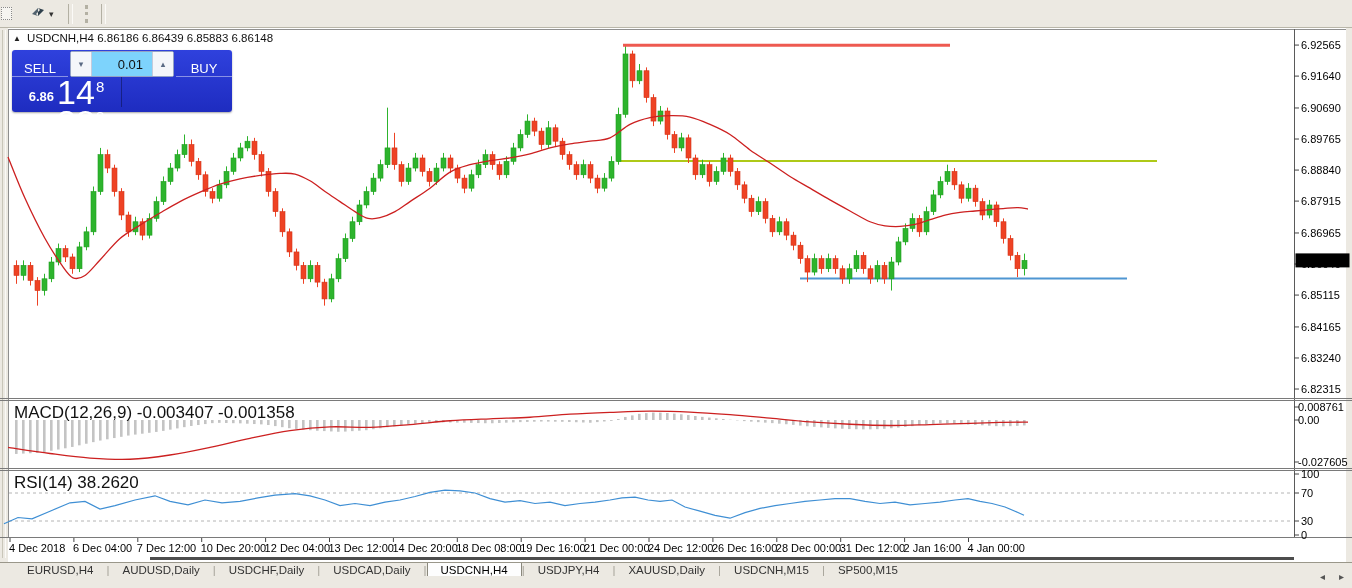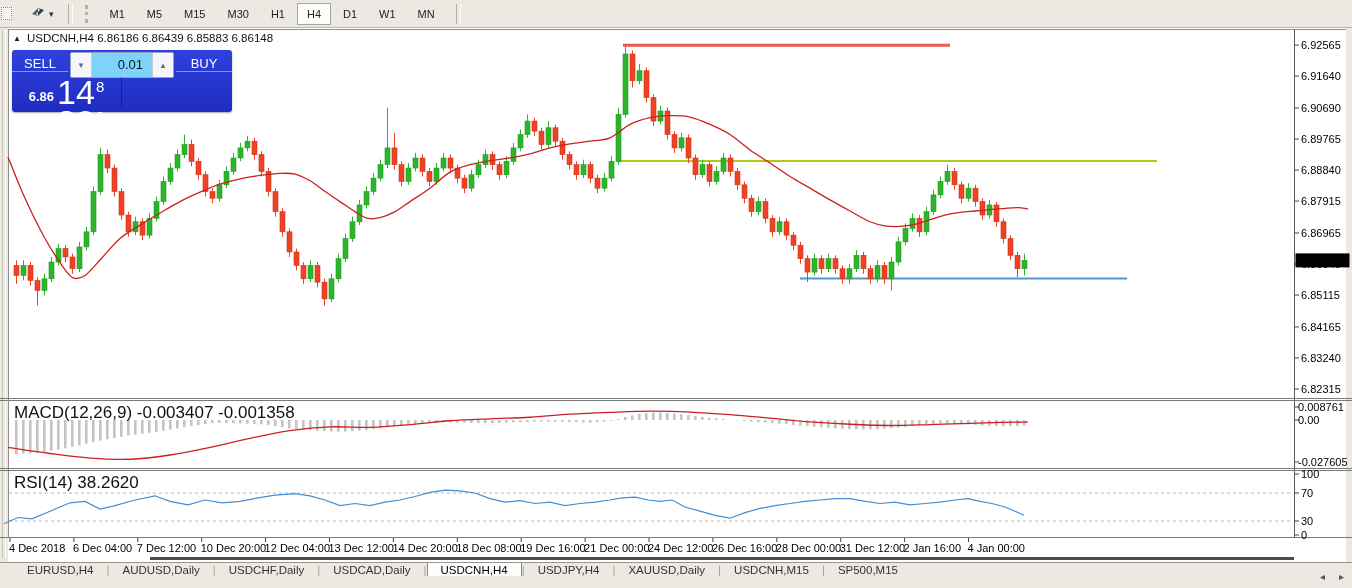--- a/index.html
+++ b/index.html
@@ -17,21 +17,21 @@
   .tf-btn.active{background:#fdfdfa;border:1px solid #aaa79a;}
   
   .chart-area{position:absolute;left:0;top:28px;width:1352px;height:534px;}
   svg text{font-family:"Liberation Sans",sans-serif;font-size:11px;fill:#000;}
   .chart-title{position:absolute;left:13px;top:4px;font-size:11.5px;color:#111;display:flex;align-items:center;}
   .chart-title .arrow{font-size:8px;margin-right:6px;color:#222;}
   .panel-label{position:absolute;font-size:17px;color:#111;}
   
   .trade-panel{position:absolute;left:12px;top:22px;width:220px;height:62px;border-radius:3px;
     background:linear-gradient(#2f41dd,#1e2cc0);box-shadow:0 1px 2px rgba(0,0,0,.35);color:#fff;}
-  .tp-row1{display:flex;height:27px;align-items:center;}
+  .tp-row1{display:flex;height:27px;align-items:flex-end;}
   .tp-btn{width:56px;display:flex;align-items:center;justify-content:center;font-size:13px;
     border-bottom:1px solid rgba(255,255,255,.45);cursor:pointer;}
   .tp-spinner{flex:1;display:flex;margin:2px 2px 0 2px;background:#fff;border:1px solid #93a2c4;
     border-radius:2px;height:24px;overflow:hidden;}
   .sp-btn{width:20px;display:flex;align-items:center;justify-content:center;color:#5a6a84;font-size:9px;cursor:pointer;background:#f4f6fa;}
   .sp-btn.down{border-right:1px solid #c3cbdc;}
   .sp-btn.up{border-left:1px solid #c3cbdc;}
   .vol-input{flex:1;border:0;outline:0;text-align:right;padding-right:9px;font-size:13px;color:#111;
     font-family:Liberation Sans, sans-serif;background:#7dd3fc;width:40px;}
   .tp-row2{display:flex;height:35px;flex-direction:column;}
@@ -60,31 +60,20 @@
       <span>
         <svg width="16" height="14" viewBox="0 0 16 14">
           <polygon points="2,9 8,3 8,7 6,9 8,11" fill="#51626e"></polygon>
           <polygon points="14,5 8,11 8,7 10,5 8,3" fill="#2e3f4b"></polygon>
         </svg>
       </span>
       <span class="caret">▾</span>
     </div>
     <div class="sep"></div>
     <div class="grip"></div>
-    <div style="display:flex;margin-left:8px;">
-        <div class="tf-btn">M1</div>
-        <div class="tf-btn">M5</div>
-        <div class="tf-btn">M15</div>
-        <div class="tf-btn">M30</div>
-        <div class="tf-btn">H1</div>
-        <div class="tf-btn active">H4</div>
-        <div class="tf-btn">D1</div>
-        <div class="tf-btn">W1</div>
-        <div class="tf-btn">MN</div>
-      </div>
     <div class="sep"></div>
   </div>
 
   <div class="chart-area">
     <svg id="chart-svg" width="1352" height="534">
         <rect x="0" y="0" width="1352" height="534" fill="#ffffff"></rect>
         <rect x="0" y="0" width="8" height="534" fill="#ece9e2"></rect>
         <line x1="2.5" y1="2" x2="2.5" y2="530" stroke="#c9c6b9" stroke-width="1"></line>
         <line x1="5.5" y1="2" x2="5.5" y2="530" stroke="#fbfaf7" stroke-width="1"></line>
         <rect x="1346" y="0" width="6" height="534" fill="#ece9e2"></rect>

